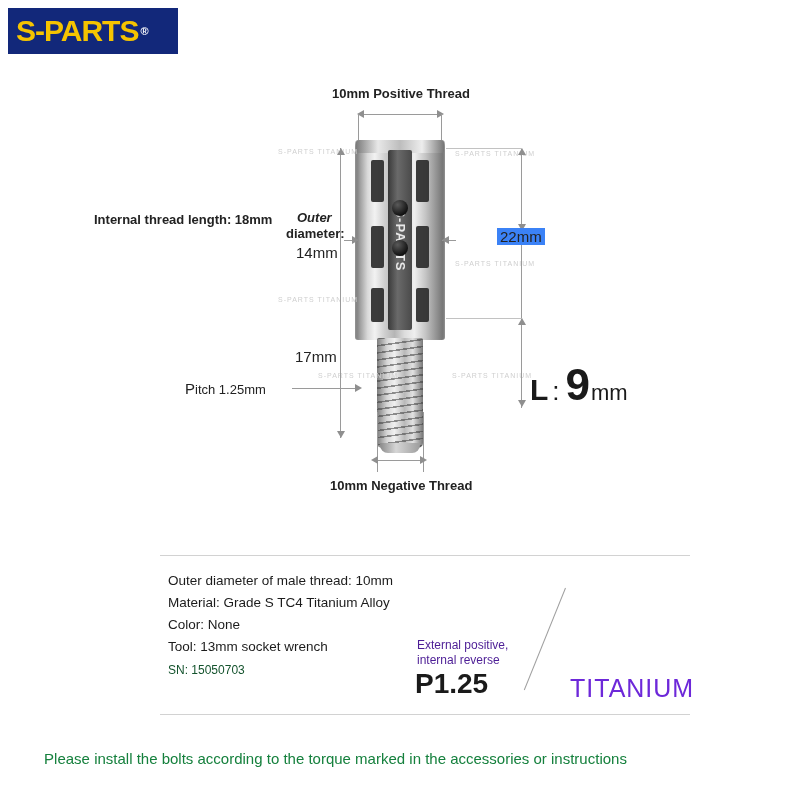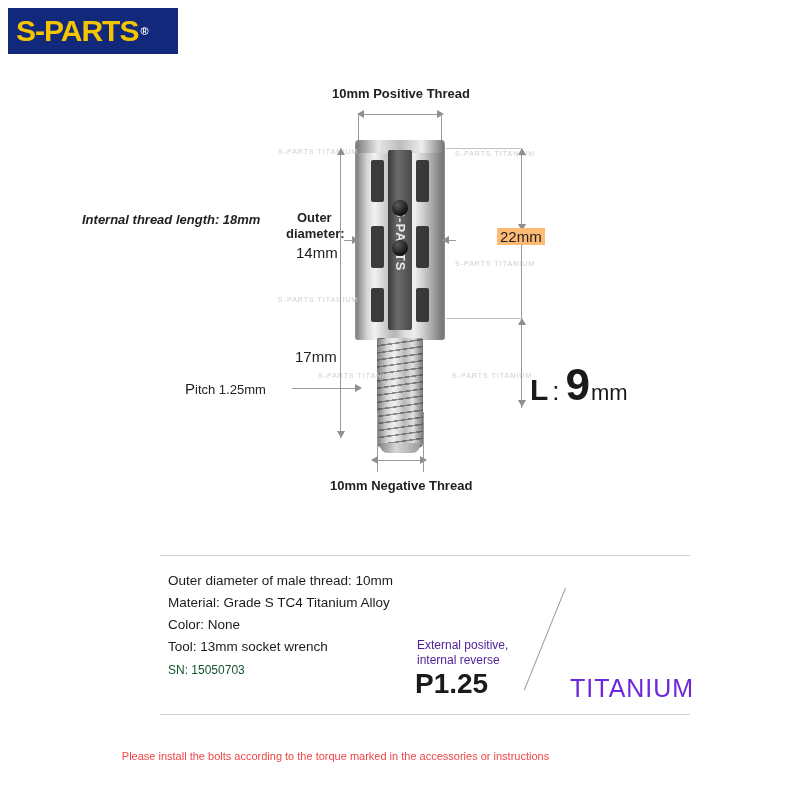--- a/index.html
+++ b/index.html
@@ -302,22 +302,22 @@
     letter-spacing: 1px;
   }
 
   
   .footer {
     position: absolute;
     left: 0;
     top: 750px;
     width: 671px;
     text-align: center;
-    font-size: 11px;
-    color: #ef4444;
+    font-size: 15px;
+    color: #15803d;
   }
 </style>
 </head>
 <body>
 
 <div class="logo">
   <span class="logo-text">S-PARTS</span>
   <span class="logo-reg">®</span>
 </div>
 
@@ -352,39 +352,39 @@
     <div class="shank-tip"></div>
   </div>
 
   <div class="wm" style="left:278px; top:88px;">S-PARTS TITANIUM</div>
   <div class="wm" style="left:455px; top:90px;">S-PARTS TITANIUM</div>
   <div class="wm" style="left:278px; top:236px;">S-PARTS TITANIUM</div>
   <div class="wm" style="left:455px; top:200px;">S-PARTS TITANIUM</div>
   <div class="wm" style="left:318px; top:312px;">S-PARTS TITANIUM</div>
   <div class="wm" style="left:452px; top:312px;">S-PARTS TITANIUM</div>
 
-  <div class="lbl bold" style="left:82px; top:152px;font-style:italic;">Internal thread length: 18mm</div>
-
-  <div class="lbl bold" style="left:297px; top:150px;">Outer</div>
+  <div class="lbl bold" style="left:94px; top:152px;">Internal thread length: 18mm</div>
+
+  <div class="lbl bold" style="left:297px; top:150px;font-style:italic;">Outer</div>
   <div class="lbl bold" style="left:286px; top:166px;">diameter:</div>
   <div class="lbl big" style="left:296px; top:184px;">14mm</div>
 
   <div class="dline h" style="left:344px; top:180px; width:14px;"></div>
   <div class="arrow right" style="left:352px; top:176px;"></div>
   <div class="dline h" style="left:442px; top:180px; width:14px;"></div>
   <div class="arrow left" style="left:442px; top:176px;"></div>
 
   <div class="dline v" style="left:521px; top:88px; height:260px;"></div>
   <div class="arrow up" style="left:518px; top:88px;"></div>
   <div class="arrow down" style="left:518px; top:164px;"></div>
   <div class="ext h" style="left:446px; top:88px; width:76px;"></div>
   <div class="ext h" style="left:446px; top:258px; width:76px;"></div>
   <div class="arrow up" style="left:518px; top:258px;"></div>
   <div class="arrow down" style="left:518px; top:340px;"></div>
-  <div class="lbl big" style="left:497px; top:168px; background:#fdba74; padding:0 3px;">22mm</div>
+  <div class="lbl big" style="left:497px; top:168px; background:#3b82f6; padding:0 3px;">22mm</div>
 
   <div class="dline v" style="left:340px; top:88px; height:290px;"></div>
   <div class="arrow up" style="left:337px; top:88px;"></div>
   <div class="arrow down" style="left:337px; top:371px;"></div>
   <div class="lbl big" style="left:292px; top:288px; background:#fff; padding:0 3px;">17mm</div>
 
   <div class="lbl" style="left:185px; top:320px;"><span class="bold" style="font-size:15px;">P</span><span>itch 1.25mm</span></div>
   <div class="dline h" style="left:292px; top:328px; width:66px;"></div>
   <div class="arrow right" style="left:355px; top:324px;"></div>
 

